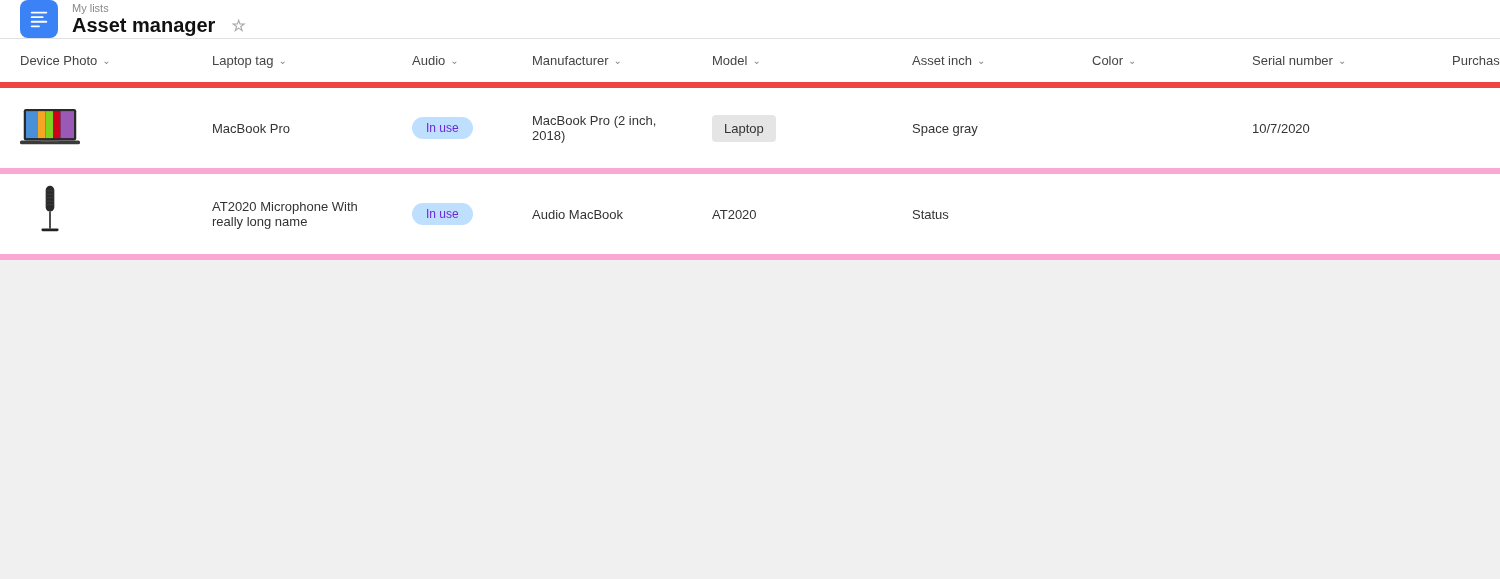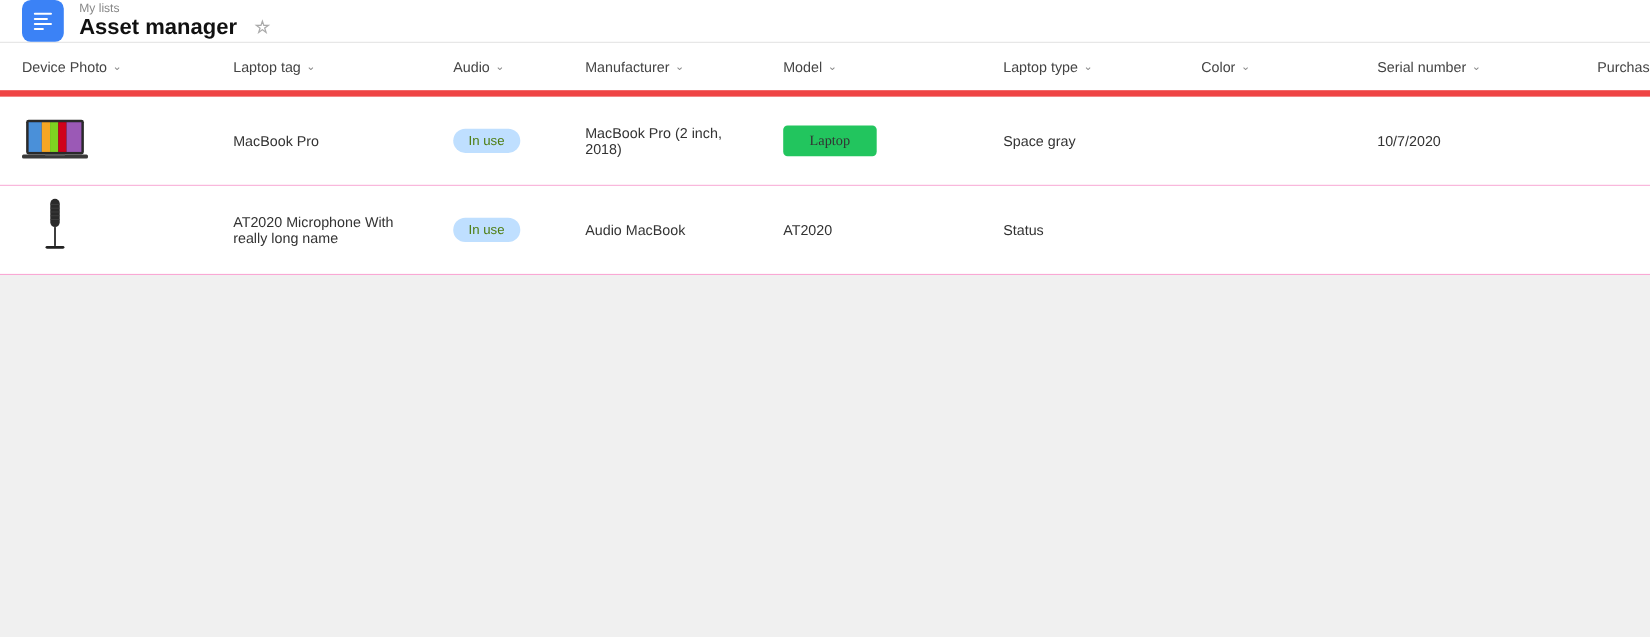--- a/index.html
+++ b/index.html
@@ -98,21 +98,21 @@
     }
 
     .chevron {
       font-size: 10px;
       color: #888;
     }
 
     .table-row {
       display: grid;
       grid-template-columns: 200px 200px 120px 180px 200px 180px 160px 200px 180px;
-      border-bottom: 1px solid #f9a8d4;
+      border-bottom: 6px solid #f9a8d4;
       background: #fff;
       align-items: center;
       min-height: 80px;
     }
 
     .td {
       padding: 10px 12px;
       font-size: 13px;
       color: #333;
       display: flex;
@@ -127,35 +127,34 @@
       width: 60px;
       height: 60px;
       object-fit: contain;
       display: flex;
       align-items: center;
       justify-content: center;
     }
 
     .status-badge {
       background: #bfdfff;
-      color: #4d7c0f;
+      color: #6d28d9;
       border-radius: 20px;
       padding: 4px 14px;
       font-size: 12px;
       font-weight: 500;
     }
 
     .asset-type-cell {
-      background: #22c55e;
+      background: #e5e5e5;
       border-radius: 4px;
-      padding: 6px 24px;
+      padding: 6px 12px;
       font-size: 13px;
       color: #333;
       display: inline-block;
-      font-family: Liberation Serif, serif;
     }
 
     
     .macbook-img {
       width: 64px;
       height: 50px;
     }
 
     
     .mic-img {
@@ -201,21 +200,21 @@
     </div>
     <div class="th">
       <span>Manufacturer</span>
       <span class="chevron">⌄</span>
     </div>
     <div class="th">
       <span>Model</span>
       <span class="chevron">⌄</span>
     </div>
     <div class="th">
-      <span>Laptop type</span>
+      <span>Asset inch</span>
       <span class="chevron">⌄</span>
     </div>
     <div class="th">
       <span>Color</span>
       <span class="chevron">⌄</span>
     </div>
     <div class="th">
       <span>Serial number</span>
       <span class="chevron">⌄</span>
     </div>

